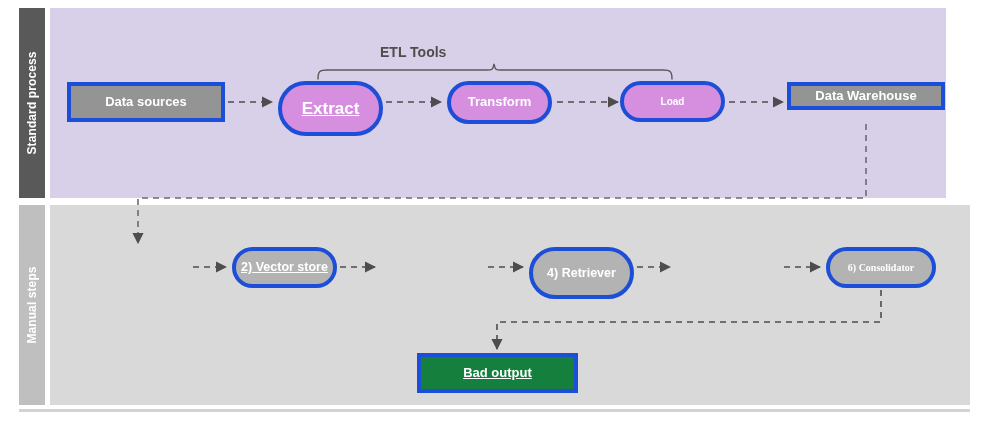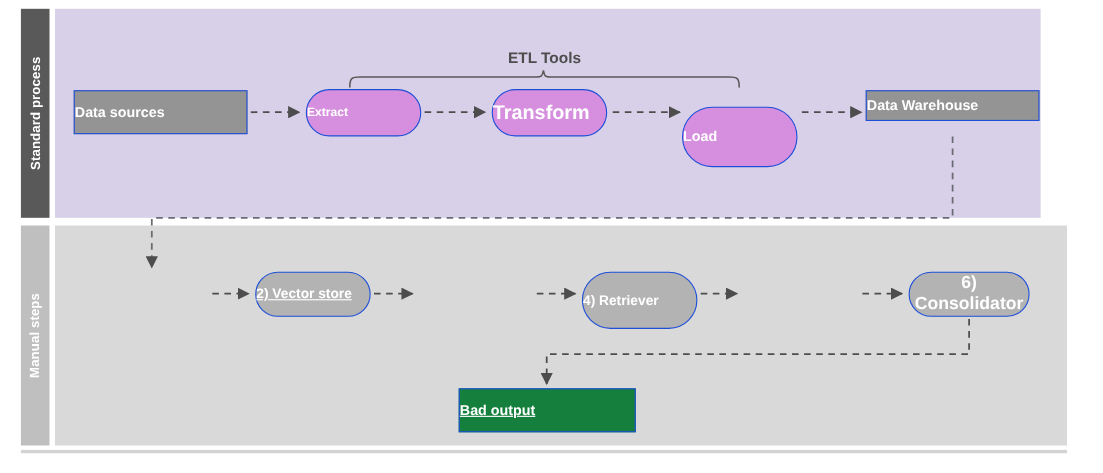--- a/index.html
+++ b/index.html
@@ -51,46 +51,46 @@
     width: 951px;
     height: 3px;
     background: #d3d3d3;
   }
 
   
   .node {
     position: absolute;
     display: flex;
     align-items: center;
-    justify-content: flex-start;
+    justify-content: center;
     text-align: center;
     box-sizing: border-box;
     color: #ffffff;
     font-weight: bold;
     line-height: 1.15;
-    border: 1px solid #1d4ed8;
+    border: 4px solid #1d4ed8;
   }
 
   .node.rect     { border-radius: 0; }
   .node.pill     { border-radius: 999px; }
 
   .node.gray-rect{ background: #949494; }
   .node.pink     { background: #d68ede; }
   .node.gray-pill{ background: #b3b3b3; }
   .node.yellow   { background: #15803d; text-decoration: underline; }
 
   .node-label { pointer-events: none; }
 
   
   #etl-caption {
     position: absolute;
     left: 380px;
     top: 44px;
     width: 230px;
-    text-align: center;
+    text-align: left;
     font-size: 14px;
     font-weight: bold;
     color: #4d4d4d;
   }
 
   
   #connectors {
     position: absolute;
     left: 0;
     top: 0;
@@ -153,50 +153,50 @@
 
     <line x1="784" y1="267" x2="820" y2="267" stroke="#4d4d4d" stroke-width="1.6" stroke-dasharray="6 5" marker-end="url(#arrow-dark)"></line>
 
     <path d="M 881 290 L 881 322 L 497 322 L 497 349" fill="none" stroke="#4d4d4d" stroke-width="1.6" stroke-dasharray="6 5" marker-end="url(#arrow-dark)"></path>
   </svg>
 
   <div class="node rect gray-rect" style="left:67px; top:82px; width:158px; height:40px; font-size:13px;">
     <span class="node-label">Data sources</span>
   </div>
 
-  <div class="node pill pink" style="left:278px; top:81px; width:105px; height:43px; font-size:11px;">
+  <div class="node pill pink" style="left:278px; top:81px; width:105px; height:55px; font-size:17px;text-decoration:underline;">
     <span class="node-label">Extract</span>
   </div>
 
-  <div class="node pill pink" style="left:447px; top:81px; width:105px; height:43px; font-size:18px;">
+  <div class="node pill pink" style="left:447px; top:81px; width:105px; height:43px; font-size:13px;">
     <span class="node-label">Transform</span>
   </div>
 
-  <div class="node pill pink" style="left:620px; top:97px; width:105px; height:55px; font-size:13px;">
+  <div class="node pill pink" style="left:620px; top:81px; width:105px; height:41px; font-size:10px;">
     <span class="node-label">Load</span>
   </div>
 
   <div class="node rect gray-rect" style="left:787px; top:82px; width:158px; height:28px; font-size:13px;">
     <span class="node-label">Data Warehouse</span>
   </div>
 
   <div id="etl-caption">ETL Tools</div>
 
 
   <div class="node pill gray-pill" style="left:232px; top:247px; width:105px; height:41px; font-size:12.5px;text-decoration:underline;">
     <span class="node-label">2) Vector store</span>
   </div>
 
 
   <div class="node pill gray-pill" style="left:529px; top:247px; width:105px; height:52px; font-size:12.5px;">
     <span class="node-label">4) Retriever</span>
   </div>
 
 
-  <div class="node pill gray-pill" style="left:826px; top:247px; width:110px; height:41px; font-size:16px;">
+  <div class="node pill gray-pill" style="left:826px; top:247px; width:110px; height:41px; font-size:10px;font-family:Liberation Serif, serif;">
     <span class="node-label">6) Consolidator</span>
   </div>
 
   <div class="node rect yellow" style="left:417px; top:353px; width:161px; height:40px; font-size:13px;">
     <span class="node-label">Bad output</span>
   </div>
 
 </div>
 
 </body></html>

